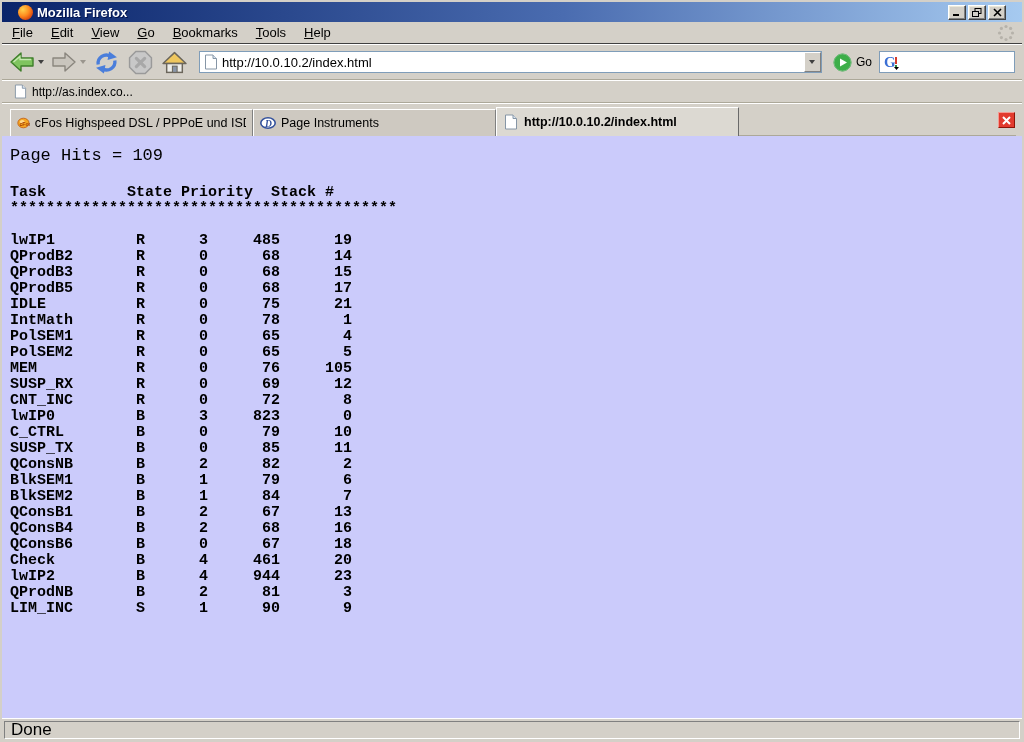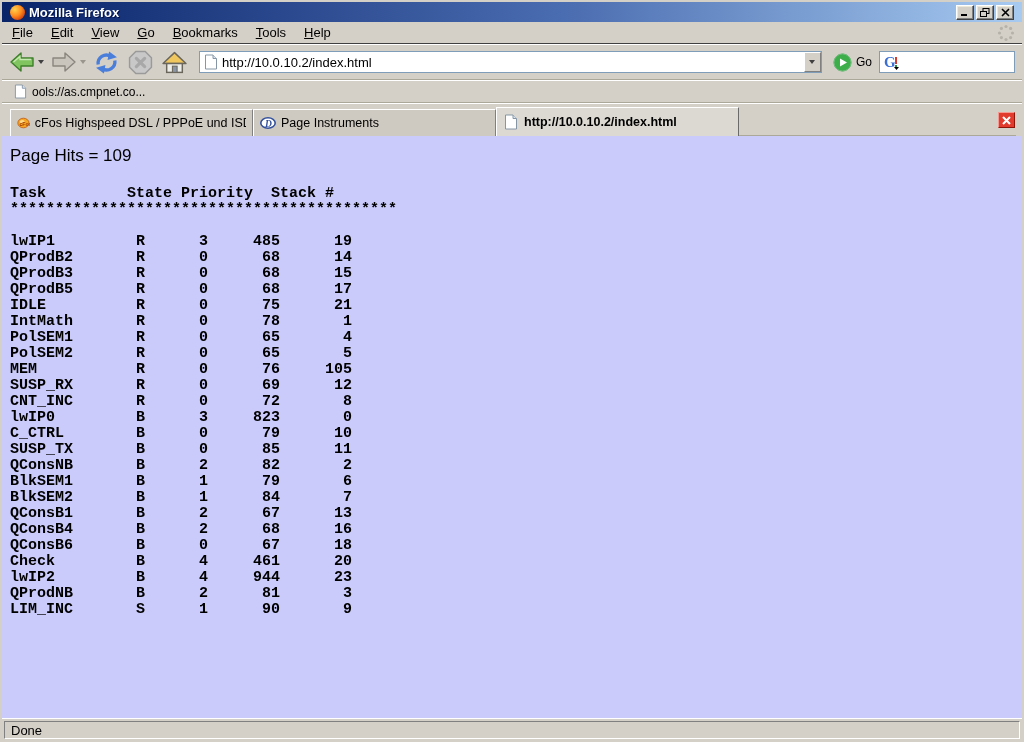--- a/index.html
+++ b/index.html
@@ -1,21 +1,21 @@
 <!DOCTYPE html>
 <html><head>
 <meta charset="utf-8">
 <style>
   * { margin:0; padding:0; box-sizing:border-box; }
   html,body { width:1024px; height:742px; overflow:hidden; }
   body { font-family:"Liberation Sans", sans-serif; font-size:13px; background:#D4D0C8; }
   .window { width:1024px; height:742px; display:flex; flex-direction:column; background:#D4D0C8; border-left:2px solid #D4D0C8; border-right:2px solid #D4D0C8; border-top:2px solid #D4D0C8; }
 
   
-  .titlebar { height:20px; background:linear-gradient(to right,#0A246A,#4A6CB0 55%,#A6CAF0); display:flex; align-items:center; padding:0 8px; flex:none; }
+  .titlebar { height:20px; background:linear-gradient(to right,#0A246A,#4A6CB0 55%,#A6CAF0); display:flex; align-items:center; padding:0 16px; flex:none; }
   .titlebar .fx-icon { width:15px; height:15px; border-radius:50%; background:radial-gradient(circle at 32% 30%, #FFD24D 0%, #FF8A1E 45%, #D9480F 75%, #24418C 100%); margin-right:4px; flex:none; }
   .titlebar .title { color:#fff; font-weight:bold; font-size:13px; text-shadow:1px 1px 0 #00104A; flex:1; }
   .winbtn { width:18px; height:15px; background:#D4D0C8; border:1px solid; border-color:#FFFFFF #404040 #404040 #FFFFFF; box-shadow:inset -1px -1px 0 #808080, inset 1px 1px 0 #ECE9D8; margin-left:2px; display:flex; align-items:center; justify-content:center; flex:none; }
   .winbtn svg { display:block; }
 
   
   .menubar { height:22px; display:flex; align-items:center; padding:0 1px; border-bottom:1px solid #404040; flex:none; }
   .menu-item { padding:3px 9px; color:#000; }
   .menu-spacer { flex:1; }
   .throbber { width:22px; height:22px; margin-right:4px; display:flex; align-items:center; justify-content:center; }
@@ -47,26 +47,26 @@
   
   .tabstrip { height:33px; display:flex; align-items:flex-end; padding:4px 6px 0 8px; border-top:1px solid #FFFFFF; position:relative; flex:none; background:#D4D0C8; }
   .tab { width:243px; height:27px; display:flex; align-items:center; gap:5px; padding:0 6px; background:#CEC9C1; border:1px solid; border-color:#FFFFFF #808080 #ACA899 #FFFFFF; border-bottom:none; font-size:12.5px; white-space:nowrap; overflow:hidden; }
   .tab.active { background:#DCD9D2; font-weight:bold; height:29px; border-color:#FFFFFF #6A6A6A #DCD9D2 #FFFFFF; font-size:12.5px; }
   .tab .tab-label { overflow:hidden; text-overflow:clip; white-space:nowrap; }
   .tab-close { position:absolute; right:7px; top:8px; width:17px; height:16px; background:#E23B2E; border:1px solid; border-color:#F49A92 #8C1408 #8C1408 #F49A92; display:flex; align-items:center; justify-content:center; }
   .strip-gap { flex:1; border-bottom:1px solid #ACA899; height:27px; }
 
   
   .content { flex:1; background:#CBCBFB; padding:10px 8px; overflow:hidden; color:#000; }
-  .hits-line { font-family:Liberation Sans, sans-serif; font-size:17px; }
+  .hits-line { font-family:Liberation Mono, monospace; font-size:17px; }
   .task-table { font-family:"Liberation Mono", monospace; font-size:15px; line-height:16px; margin-top:20px; white-space:pre;font-weight:bold; }
 
   
   .statusbar { height:24px; border-top:1px solid #FFFFFF; display:flex; align-items:stretch; padding:2px 2px 3px 2px; flex:none; }
-  .status-field { flex:1; border:1px solid; border-color:#808080 #FFFFFF #FFFFFF #808080; padding:1px 6px; display:flex; align-items:center; font-size:13px; }
+  .status-field { flex:1; border:1px solid; border-color:#808080 #FFFFFF #FFFFFF #808080; padding:1px 6px; display:flex; align-items:center; font-size:17px; }
 
   .icon16 { width:16px; height:16px; display:block; }
 </style>
 </head>
 <body>
 
 <div class="window">
 
   <div class="titlebar">
     <div class="fx-icon"></div>
@@ -180,21 +180,21 @@
       <input type="text" value="" style="">
     </div>
   </div>
 
   <div class="bookmarksbar">
     <div class="bookmark-item">
       <svg width="13" height="15" viewBox="0 0 14 16">
         <path d="M1.5 1 H9 L12.5 4.5 V15 H1.5 Z" fill="#FFFFFF" stroke="#8696A6"></path>
         <path d="M9 1 L9 4.5 H12.5" fill="#D9E4F0" stroke="#8696A6"></path>
       </svg>
-      <span>ools://as.cmpnet.co...</span>
+      <span>http://as.index.co...</span>
     </div>
   </div>
 
   <div class="tabstrip">
     <div class="tab">
       <svg class="icon16" width="16" height="16" viewBox="0 0 16 16">
         <ellipse cx="8" cy="8" rx="7" ry="6" fill="#F5A623" stroke="#C05A10"></ellipse>
         <ellipse cx="6.5" cy="6.5" rx="3" ry="2.2" fill="#FFD98A"></ellipse>
         <text x="3" y="11.5" font-size="6.5" font-weight="bold" fill="#A33B00" font-family="Liberation Sans, sans-serif">cFos</text>
       </svg>

